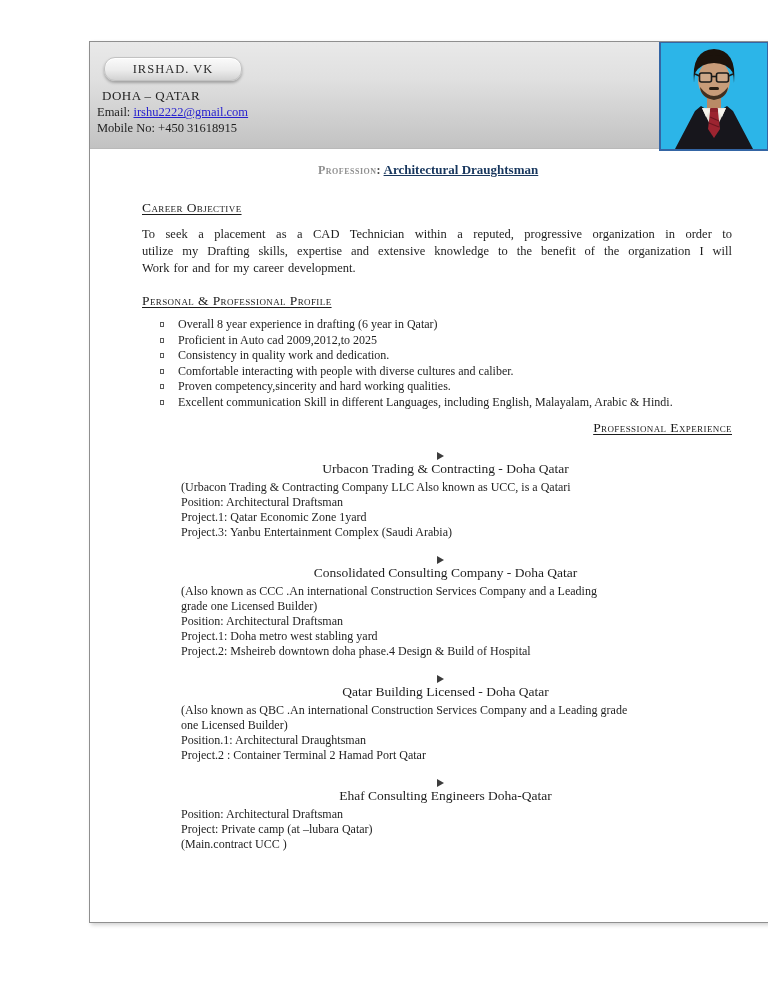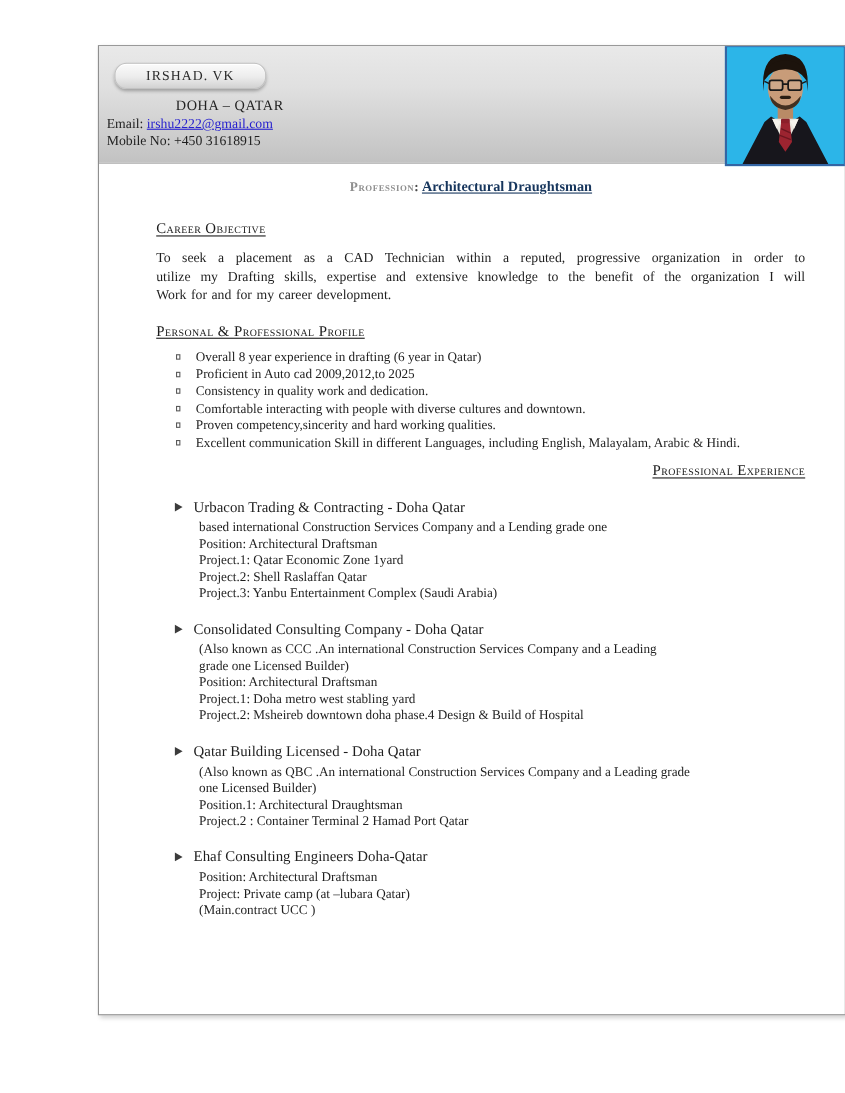--- a/index.html
+++ b/index.html
@@ -13,21 +13,21 @@
   
   .band { position:relative; width:100%; height:107px;
           background:linear-gradient(180deg,#e9e9e9 0%,#e0e0e0 35%,#c2c2c2 100%);
           border-bottom:1px solid #b9b9b9; }
   .nameplate { position:absolute; left:14px; top:15px; width:138px; height:24px;
                border-radius:11px; border:1px solid #c2c2c2;
                background:linear-gradient(180deg,#fbfbfb 0%,#ececec 55%,#d2d2d2 100%);
                box-shadow:0 2px 3px rgba(0,0,0,.28), inset 0 1px 0 #ffffff;
                text-align:center; line-height:22px; font-size:12.5px;
                letter-spacing:1px; color:#2b2b2b; }
-  .location { position:absolute; left:0; top:46px; width:168px; text-align:right;
+  .location { position:absolute; left:12px; top:46px; width:168px; text-align:left;
               font-size:13px; letter-spacing:.5px; color:#222; }
   .hline { position:absolute; left:7px; font-size:12.5px; white-space:nowrap; }
   .hline.email { top:63px; }
   .hline.mobile { top:79px; }
   .hline a { color:#2721cf; text-decoration:underline; }
 
   .photo { position:absolute; right:-1px; top:-1px; width:110px; height:110px;
            border:2px solid #3465a4; background:#2cb5e8; z-index:5; }
   .photo svg { display:block; width:100%; height:100%; }
 
@@ -57,21 +57,21 @@
   .bullet-row { display:flex; align-items:baseline; line-height:15.5px;
                 font-size:12px; white-space:nowrap; padding-left:18px; }
   .sqb { flex:none; width:4px; height:5px; border:1px solid #5a5a5a;
          margin-right:14px; transform:translateY(-1px); display:inline-block; }
 
   .exp-item { margin-top:16px; }
   .exp-item:first-child { margin-top:16px; }
   .exp-item + .exp-item { margin-top:16px; }
   .exp-title { display:flex; align-items:center; padding-left:17px;
                font-size:13.5px; line-height:17px; white-space:nowrap;
-               margin-bottom:3px; }
+               margin-bottom:3px;flex-direction:column; }
   .arrow { flex:none; width:0; height:0; border-top:4px solid transparent;
            border-bottom:4px solid transparent; border-left:7px solid #3c3c3c;
            margin-right:10px; }
   .exp-details { margin-left:39px; }
   .exp-detail { font-size:12px; line-height:15px; white-space:nowrap; }
 </style>
 </head>
 <body>
 
 <div class="page">
@@ -146,21 +146,21 @@
           <span>Proficient in Auto cad 2009,2012,to 2025</span>
         </div>
 
         <div class="bullet-row">
           <span class="sqb"></span>
           <span>Consistency in quality work and dedication.</span>
         </div>
 
         <div class="bullet-row">
           <span class="sqb"></span>
-          <span>Comfortable interacting with people with diverse cultures and downtown.</span>
+          <span>Comfortable interacting with people with diverse cultures and caliber.</span>
         </div>
 
         <div class="bullet-row">
           <span class="sqb"></span>
           <span>Proven competency,sincerity and hard working qualities.</span>
         </div>
 
         <div class="bullet-row">
           <span class="sqb"></span>
           <span>Excellent communication Skill in different Languages, including English, Malayalam, Arabic &amp; Hindi.</span>
@@ -170,29 +170,28 @@
     <h2 class="sec h-exp">Professional Experience</h2>
     <div>
 
         <div class="exp-item">
           <div class="exp-title">
             <span class="arrow"></span>
             <span>Urbacon Trading &amp; Contracting - Doha Qatar</span>
           </div>
           <div class="exp-details">
 
-
-              <div class="exp-detail">based international Construction Services Company and a Lending grade one</div>
+              <div class="exp-detail">(Urbacon Trading &amp; Contracting Company LLC Also known as UCC, is a Qatari</div>
+
 
 
               <div class="exp-detail">Position: Architectural Draftsman</div>
 
               <div class="exp-detail">Project.1: Qatar Economic Zone 1yard</div>
 
-              <div class="exp-detail">Project.2: Shell Raslaffan Qatar</div>
 
               <div class="exp-detail">Project.3: Yanbu Entertainment Complex (Saudi Arabia)</div>
             </div>
         </div>
 
         <div class="exp-item">
           <div class="exp-title">
             <span class="arrow"></span>
             <span>Consolidated Consulting Company - Doha Qatar</span>
           </div>

